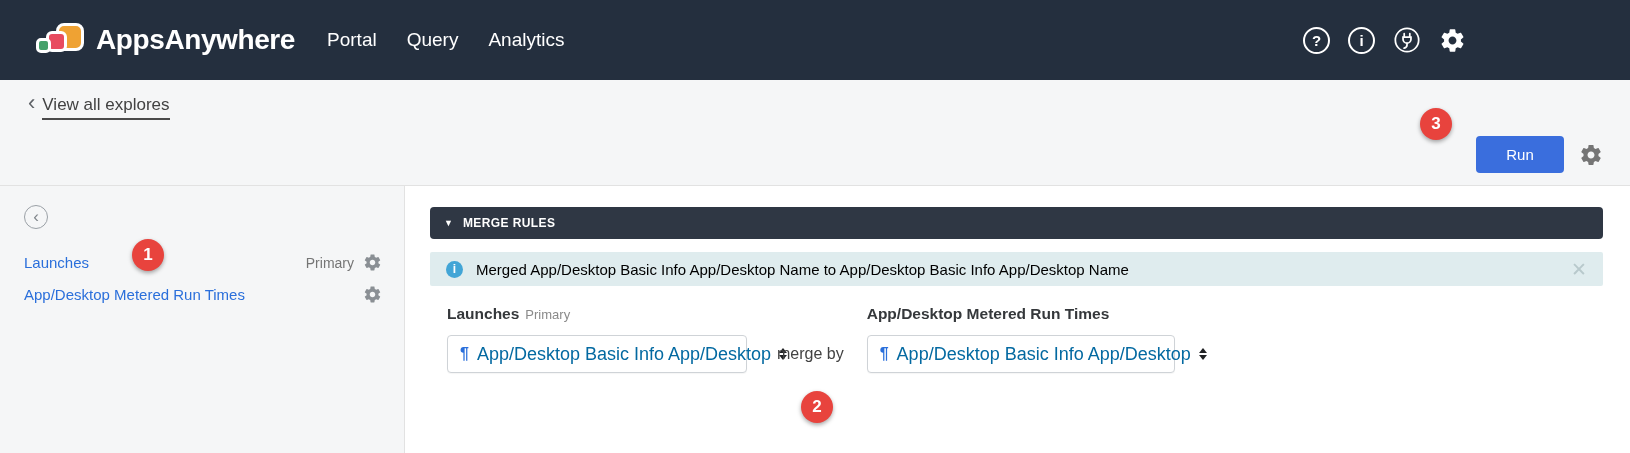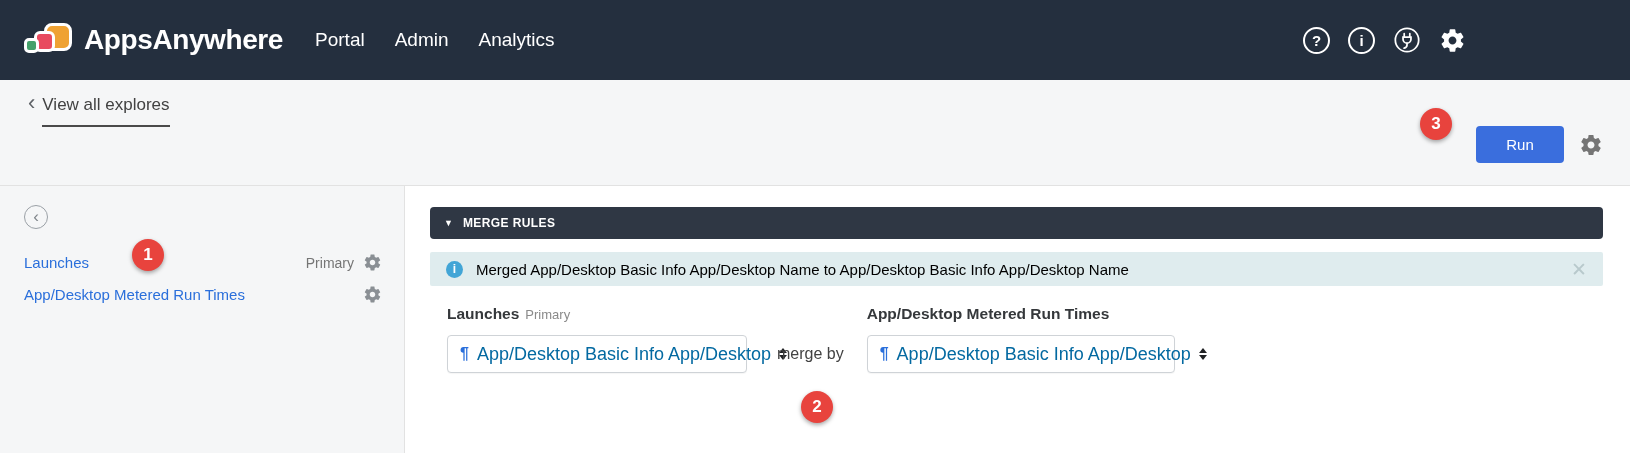--- a/index.html
+++ b/index.html
@@ -1,41 +1,41 @@
 <!DOCTYPE html>
 <html><head>
 <meta charset="utf-8">
 <style>
   * { margin:0; padding:0; box-sizing:border-box; }
   body { font-family:"Liberation Sans", sans-serif; background:#fff; }
   .app { position:relative; width:1630px; height:453px; overflow:hidden; background:#fff; }
 
   
-  .navbar { height:80px; background:#242f3e; display:flex; align-items:center; padding-left:24px; position:relative; }
+  .navbar { height:80px; background:#242f3e; display:flex; align-items:center; padding-left:36px; position:relative; }
   .brand { display:flex; align-items:center; gap:12px; }
   .logo { position:relative; width:48px; height:34px; }
   .logo .sq { position:absolute; border:3px solid #fff; }
   .sq-yellow { width:28px; height:28px; right:0; top:0; background:#efa233; border-radius:8px; z-index:1; }
   .sq-red { width:21px; height:21px; left:10px; top:8px; background:#e84b5f; border-radius:6px; z-index:2; }
   .sq-green { width:15px; height:15px; left:0; top:15px; background:#44a16a; border-radius:5px; z-index:3; }
   .brand-name { color:#fff; font-size:28px; font-weight:bold; letter-spacing:-0.4px; }
   .nav-links { display:flex; gap:30px; margin-left:32px;align-items:flex-end; }
   .nav-link { color:#fff; font-size:19px; cursor:pointer; }
   .nav-icons { position:absolute; left:1303px; top:0; height:80px; display:flex; align-items:center; gap:18px; }
   .icon-circle { width:27px; height:27px; border:2px solid #fff; border-radius:50%; color:#fff;
                  display:flex; align-items:center; justify-content:center; font-size:15px; font-weight:bold; }
   .nav-svg { width:28px; height:28px; display:block; }
 
   
   .page-header { height:106px; background:#f5f6f7; border-bottom:1px solid #e2e2e2; position:relative; padding:14px 27px 0 22px; }
   .back-link { display:inline-flex; align-items:baseline; gap:7px; margin-left:6px; cursor:pointer; }
   .back-chevron { color:#5f6368; font-size:22px; line-height:17px; }
-  .back-text { color:#424242; font-size:17px; border-bottom:2px solid #4a4a4a; padding-bottom:10px; }
+  .back-text { color:#424242; font-size:17px; border-bottom:2px solid #4a4a4a; padding-bottom:3px; }
   .page-title { margin-top:16px; margin-left:1px; font-size:23px; color:#3c4043; }
-  .run-area { position:absolute; right:27px; top:46px; display:flex; align-items:center; gap:15px; }
+  .run-area { position:absolute; right:27px; top:56px; display:flex; align-items:center; gap:15px; }
   .run-button { width:88px; height:37px; background:#3a6edd; color:#fff; border:none; border-radius:4px;
                 font-size:15px; font-family:"Liberation Sans", sans-serif; cursor:pointer; }
   .gear-gray { width:24px; height:24px; fill:#757575; display:block; }
   .gear-white { width:27px; height:27px; fill:#fff; display:block; }
   .gear-small { width:19px; height:19px; fill:#8a8f94; display:block; }
 
   
   .body-row { display:flex; height:267px; }
   .sidebar { width:405px; background:#f5f6f7; border-right:1px solid #e2e2e2; padding:19px 22px 0 24px; }
   .sidebar-head { display:flex; align-items:center; justify-content:space-between; }
@@ -95,21 +95,21 @@
     <div class="brand">
       <div class="logo">
         <span class="sq sq-yellow"></span>
         <span class="sq sq-red"></span>
         <span class="sq sq-green"></span>
       </div>
       <div class="brand-name">AppsAnywhere</div>
     </div>
     <div class="nav-links">
       <span class="nav-link">Portal</span>
-      <span class="nav-link">Admin</span>
+      <span class="nav-link">Query</span>
       <span class="nav-link">Analytics</span>
     </div>
     <div class="nav-icons">
       <span class="icon-circle">?</span>
       <span class="icon-circle">i</span>
       <span>
         <svg class="nav-svg" viewBox="0 0 24 24" fill="none" stroke="#ffffff" stroke-width="1.5" stroke-linecap="round">
           <circle cx="12" cy="12" r="10"></circle>
           <path d="M9.6 6.6v3"></path>
             <path d="M14.4 6.6v3"></path>

